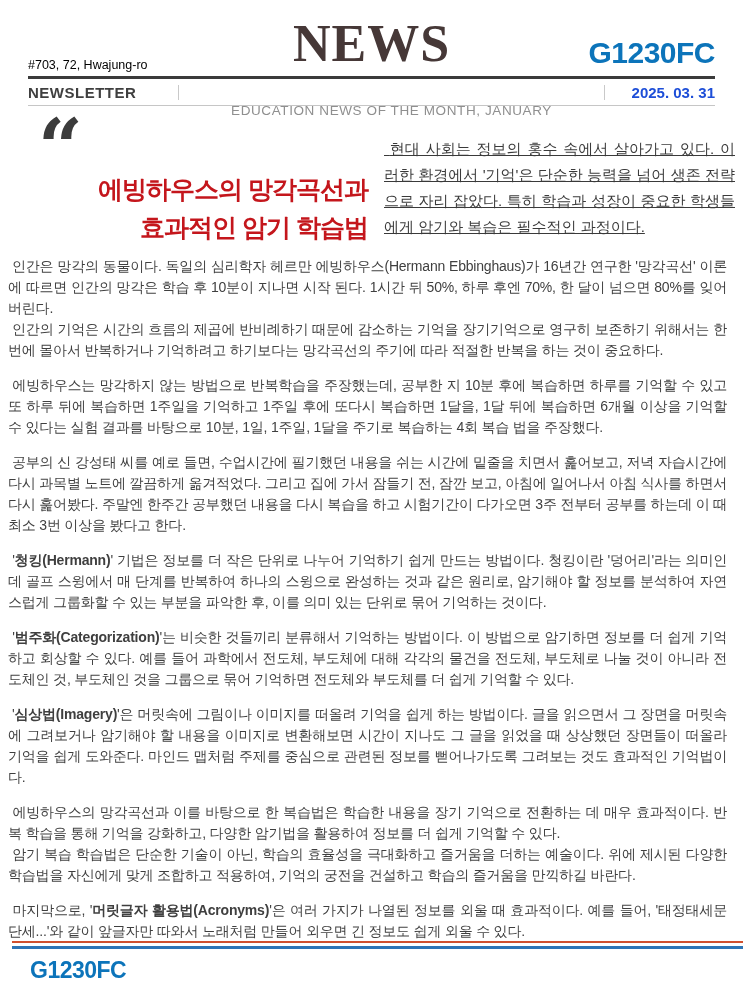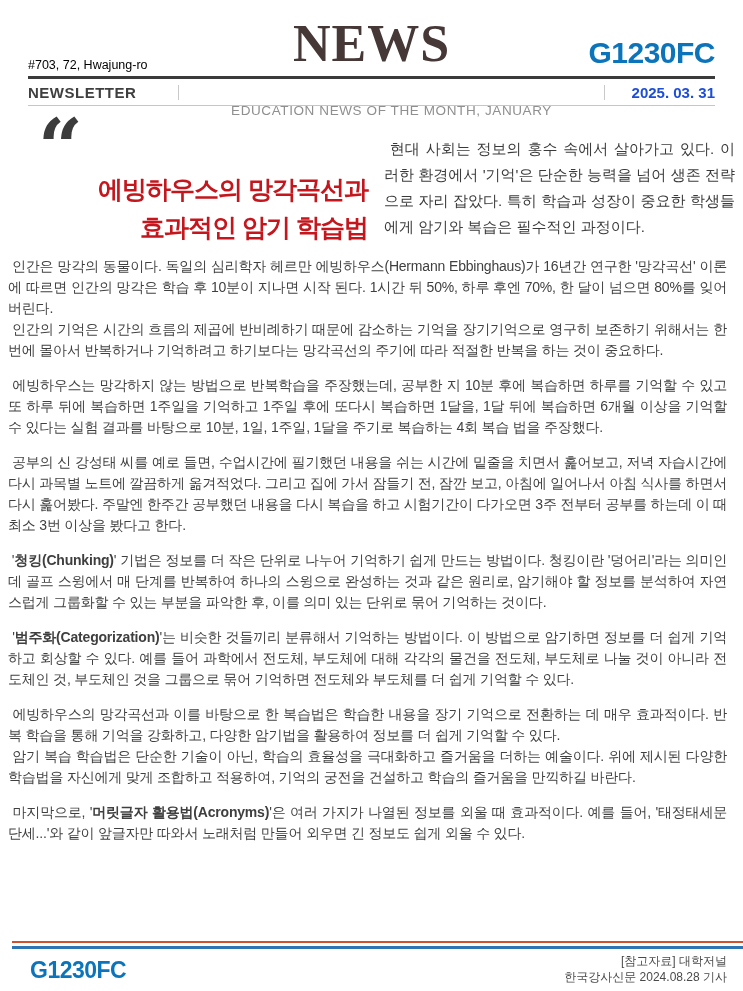--- a/index.html
+++ b/index.html
@@ -26,21 +26,21 @@
   .rule-thin{height:1px;background:#c6c6c6;margin:0 28px;}
 
   
   .title-block{display:flex;margin:6px 8px 4px 8px;}
   .title-col{flex:0 0 360px;}
   .quote{font-family:"DejaVu Serif","Liberation Serif",serif;font-weight:700;
          font-size:78px;line-height:44px;height:40px;color:#3c3c3c;margin:14px 0 0 30px;}
   .headline{margin:4px 0 0 0;font-size:25px;line-height:38px;font-weight:700;
             color:var(--accent_red,#c4161c);text-align:right;letter-spacing:-1px;}
   .intro{flex:1;margin:24px 0 0 16px;font-size:15px;line-height:26px;color:#3a3a3a;
-         text-align:justify;white-space:pre-wrap;}
+         text-align:justify;white-space:pre-wrap;text-decoration:underline;}
 
   
   .article-body{margin:10px 8px 0 8px;}
   .article-body p{margin:0 8px 14px 0;font-size:14px;line-height:21px;color:#3f3f3f;
                   text-align:justify;white-space:pre-wrap;letter-spacing:-0.2px;}
   .article-body .b{font-weight:700;}
 
   
   .footer{position:absolute;left:0;right:0;bottom:0;height:50px;}
   .line-red{position:absolute;top:0;left:12px;right:0;height:2px;
@@ -83,29 +83,26 @@
         <span>효과적인 암기 학습법</span>
       </h1>
     </div>
     <p class="intro"> 현대 사회는 정보의 홍수 속에서 살아가고 있다. 이러한 환경에서 '기억'은 단순한 능력을 넘어 생존 전략으로 자리 잡았다. 특히 학습과 성장이 중요한 학생들에게 암기와 복습은 필수적인 과정이다.</p>
   </section>
 
   <section class="article-body">
       <p><span> 인간은 망각의 동물이다. 독일의 심리학자 헤르만 에빙하우스(Hermann Ebbinghaus)가 16년간 연구한 '망각곡선' 이론에 따르면 인간의 망각은 학습 후 10분이 지나면 시작 된다. 1시간 뒤 50%, 하루 후엔 70%, 한 달이 넘으면 80%를 잊어버린다.</span><br><span> 인간의 기억은 시간의 흐름의 제곱에 반비례하기 때문에 감소하는 기억을 장기기억으로 영구히 보존하기 위해서는 한번에 몰아서 반복하거나 기억하려고 하기보다는 망각곡선의 주기에 따라 적절한 반복을 하는 것이 중요하다.</span></p>
       <p><span> 에빙하우스는 망각하지 않는 방법으로 반복학습을 주장했는데, 공부한 지 10분 후에 복습하면 하루를 기억할 수 있고 또 하루 뒤에 복습하면 1주일을 기억하고 1주일 후에 또다시 복습하면 1달을, 1달 뒤에 복습하면 6개월 이상을 기억할 수 있다는 실험 결과를 바탕으로 10분, 1일, 1주일, 1달을 주기로 복습하는 4회 복습 법을 주장했다.</span></p>
       <p><span> 공부의 신 강성태 씨를 예로 들면, 수업시간에 필기했던 내용을 쉬는 시간에 밑줄을 치면서 훑어보고, 저녁 자습시간에 다시 과목별 노트에 깔끔하게 옮겨적었다. 그리고 집에 가서 잠들기 전, 잠깐 보고, 아침에 일어나서 아침 식사를 하면서 다시 훑어봤다. 주말엔 한주간 공부했던 내용을 다시 복습을 하고 시험기간이 다가오면 3주 전부터 공부를 하는데 이 때 최소 3번 이상을 봤다고 한다.</span><br></p>
-      <p><span> '</span><span class="b">청킹(Chunking)</span><span>' 기법은 정보를 더 작은 단위로 나누어 기억하기 쉽게 만드는 방법이다. 청킹이란 '덩어리'라는 의미인데 골프 스윙에서 매 단계를 반복하여 하나의 스윙으로 완성하는 것과 같은 원리로, 암기해야 할 정보를 분석하여 자연스럽게 그룹화할 수 있는 부분을 파악한 후, 이를 의미 있는 단위로 묶어 기억하는 것이다.</span></p>
+      <p><span> '</span><span class="b">청킹(Hermann)</span><span>' 기법은 정보를 더 작은 단위로 나누어 기억하기 쉽게 만드는 방법이다. 청킹이란 '덩어리'라는 의미인데 골프 스윙에서 매 단계를 반복하여 하나의 스윙으로 완성하는 것과 같은 원리로, 암기해야 할 정보를 분석하여 자연스럽게 그룹화할 수 있는 부분을 파악한 후, 이를 의미 있는 단위로 묶어 기억하는 것이다.</span></p>
       <p><span> '</span><span class="b">범주화(Categorization)</span><span>'는 비슷한 것들끼리 분류해서 기억하는 방법이다. 이 방법으로 암기하면 정보를 더 쉽게 기억하고 회상할 수 있다. 예를 들어 과학에서 전도체, 부도체에 대해 각각의 물건을 전도체, 부도체로 나눌 것이 아니라 전도체인 것, 부도체인 것을 그룹으로 묶어 기억하면 전도체와 부도체를 더 쉽게 기억할 수 있다.</span></p>
+      <p><span> '</span><span class="b">심상법(Imagery)</span><span>'은 머릿속에 그림이나 이미지를 떠올려 기억을 쉽게 하는 방법이다. 글을 읽으면서 그 장면을 머릿속에 그려보거나 암기해야 할 내용을 이미지로 변환해보면 시간이 지나도 그 글을 읽었을 때 상상했던 장면들이 떠올라 기억을 쉽게 도와준다. 마인드 맵처럼 주제를 중심으로 관련된 정보를 뻗어나가도록 그려보는 것도 효과적인 기억법이다.</span></p>
       <p><span> 에빙하우스의 망각곡선과 이를 바탕으로 한 복습법은 학습한 내용을 장기 기억으로 전환하는 데 매우 효과적이다. 반복 학습을 통해 기억을 강화하고, 다양한 암기법을 활용하여 정보를 더 쉽게 기억할 수 있다.</span><br><span> 암기 복습 학습법은 단순한 기술이 아닌, 학습의 효율성을 극대화하고 즐거움을 더하는 예술이다. 위에 제시된 다양한 학습법을 자신에게 맞게 조합하고 적용하여, 기억의 궁전을 건설하고 학습의 즐거움을 만끽하길 바란다.</span></p>
       <p><span> 마지막으로, '</span><span class="b">머릿글자 활용법(Acronyms)</span><span>'은 여러 가지가 나열된 정보를 외울 때 효과적이다. 예를 들어, '태정태세문단세...'와 같이 앞글자만 따와서 노래처럼 만들어 외우면 긴 정보도 쉽게 외울 수 있다.</span></p>
     </section>
 
   <footer class="footer">
     <div class="line-red"></div>
     <div class="line-blue"></div>
     <div class="brand-bottom">G1230FC</div>
-    <div class="refs">
-      <div>[참고자료] 대학저널</div>
-      <div>한국강사신문 2024.08.28 기사</div>
-    </div>
   </footer>
 
 </div>
 
 </body></html>

